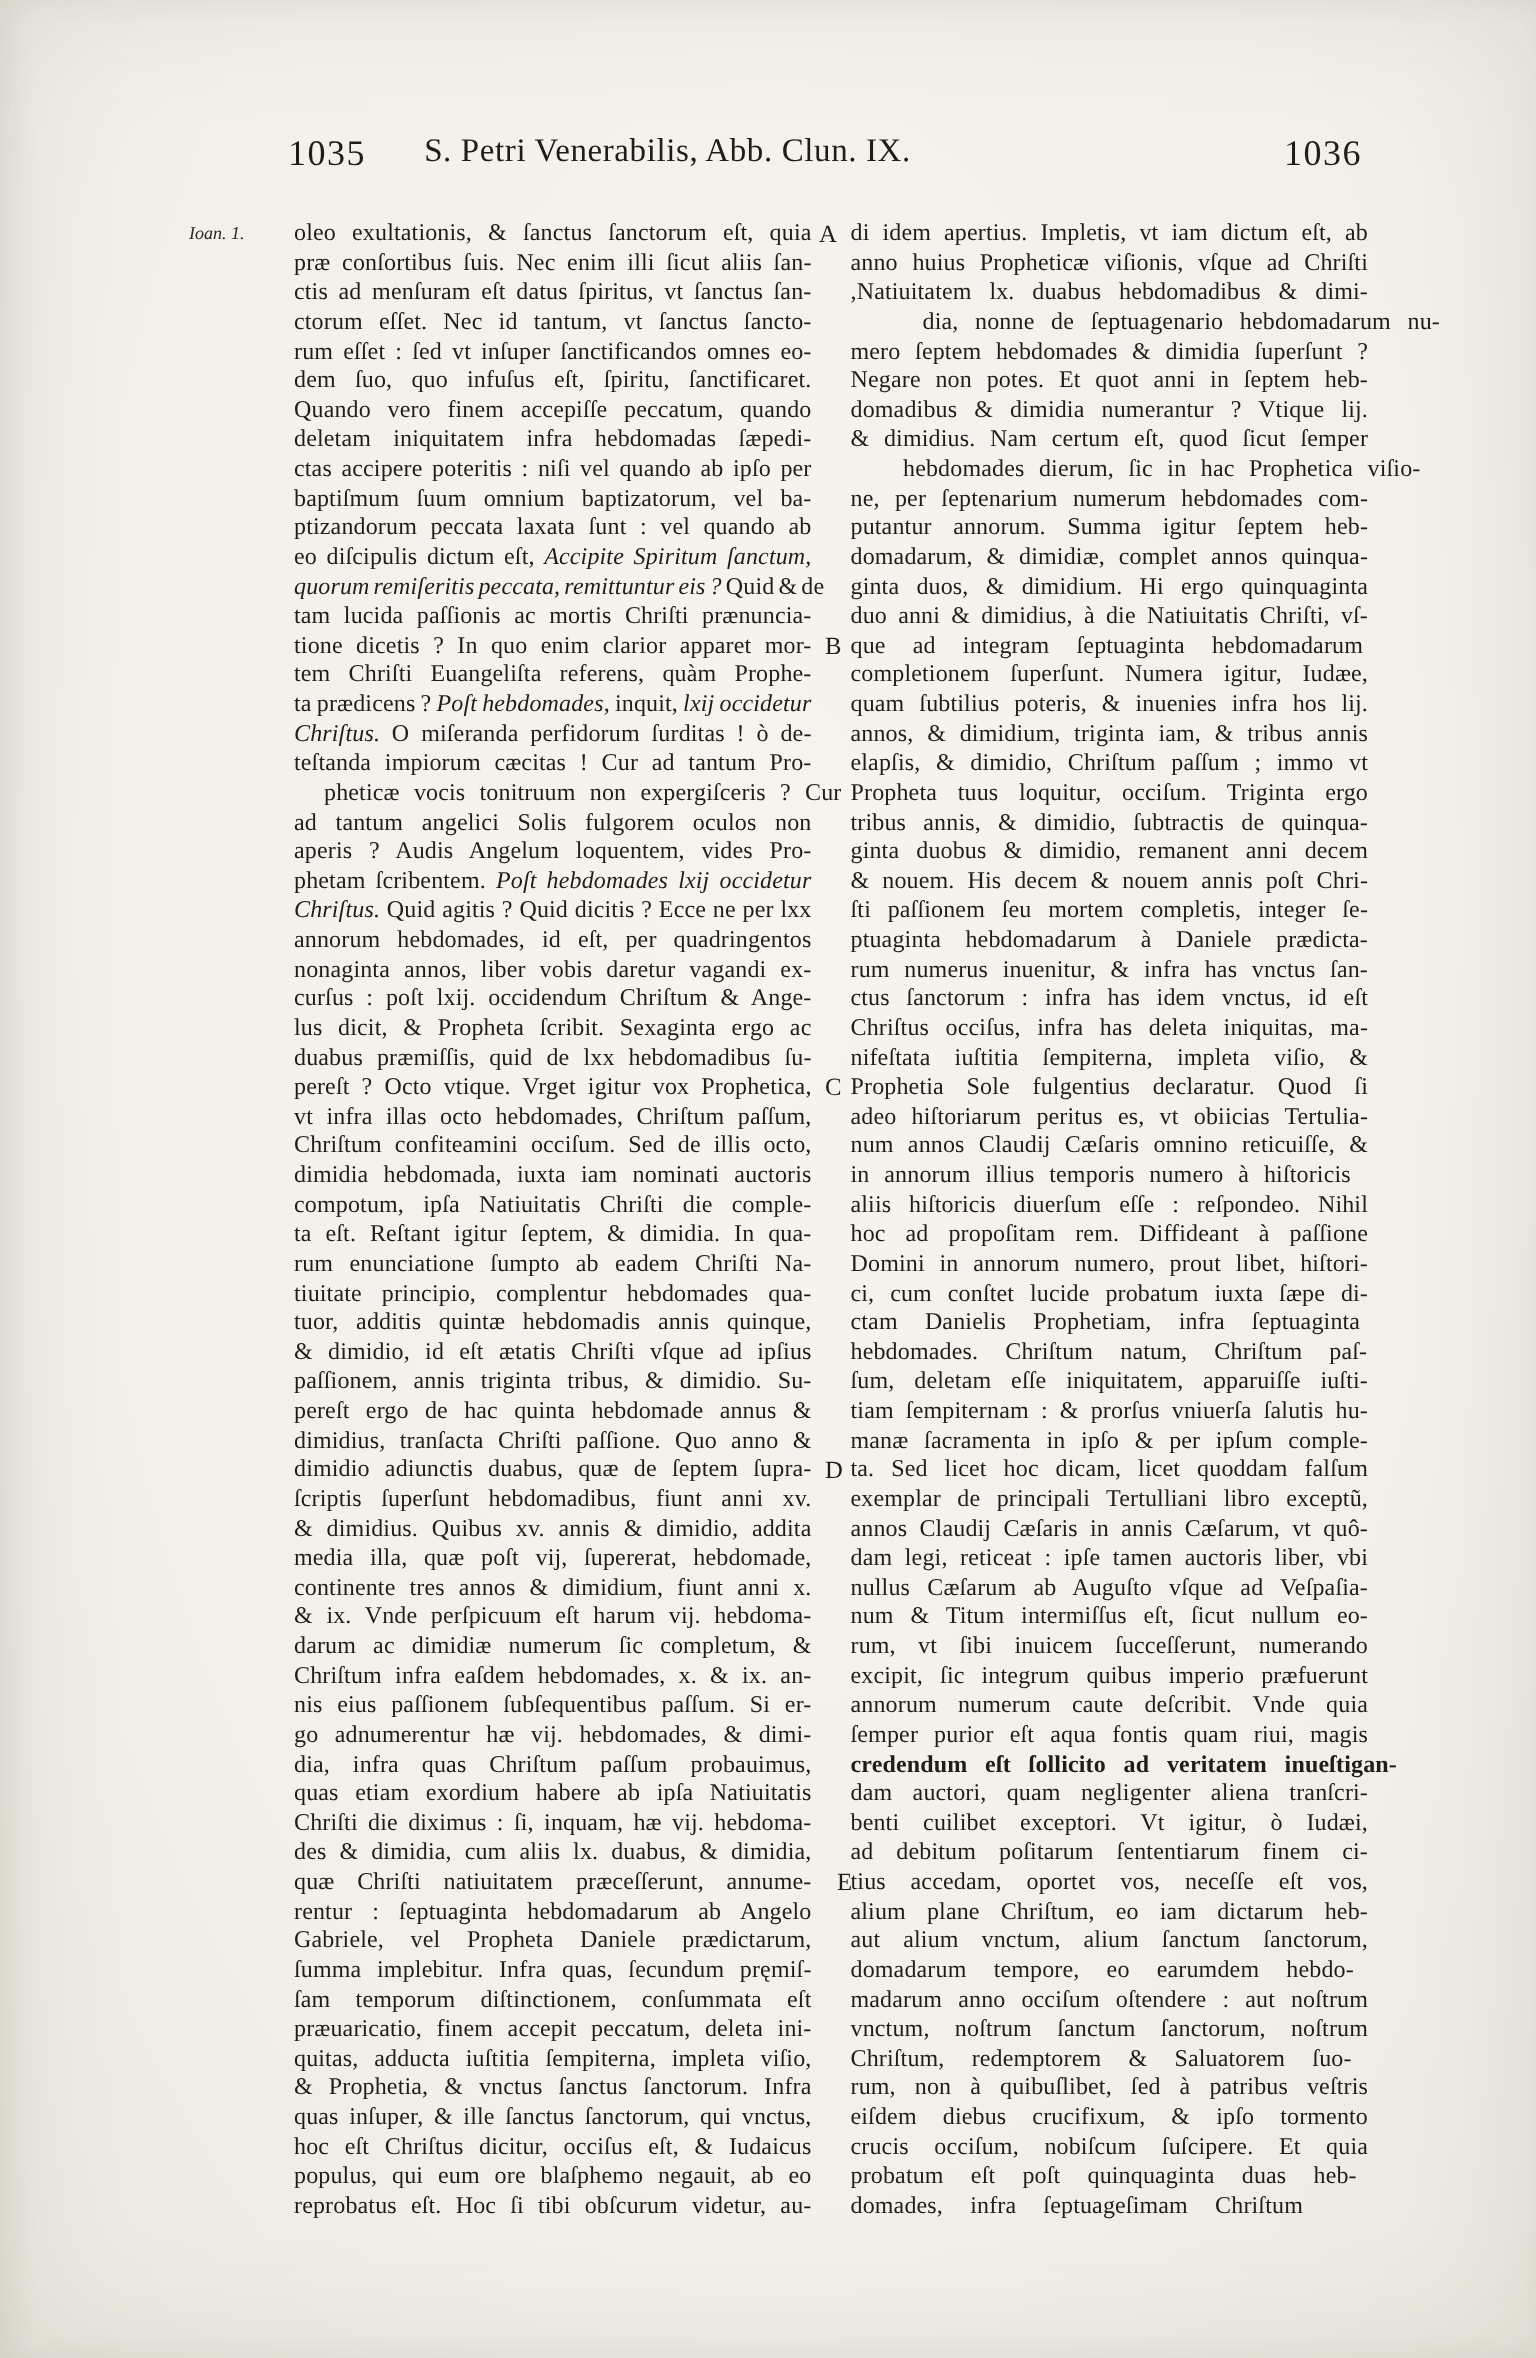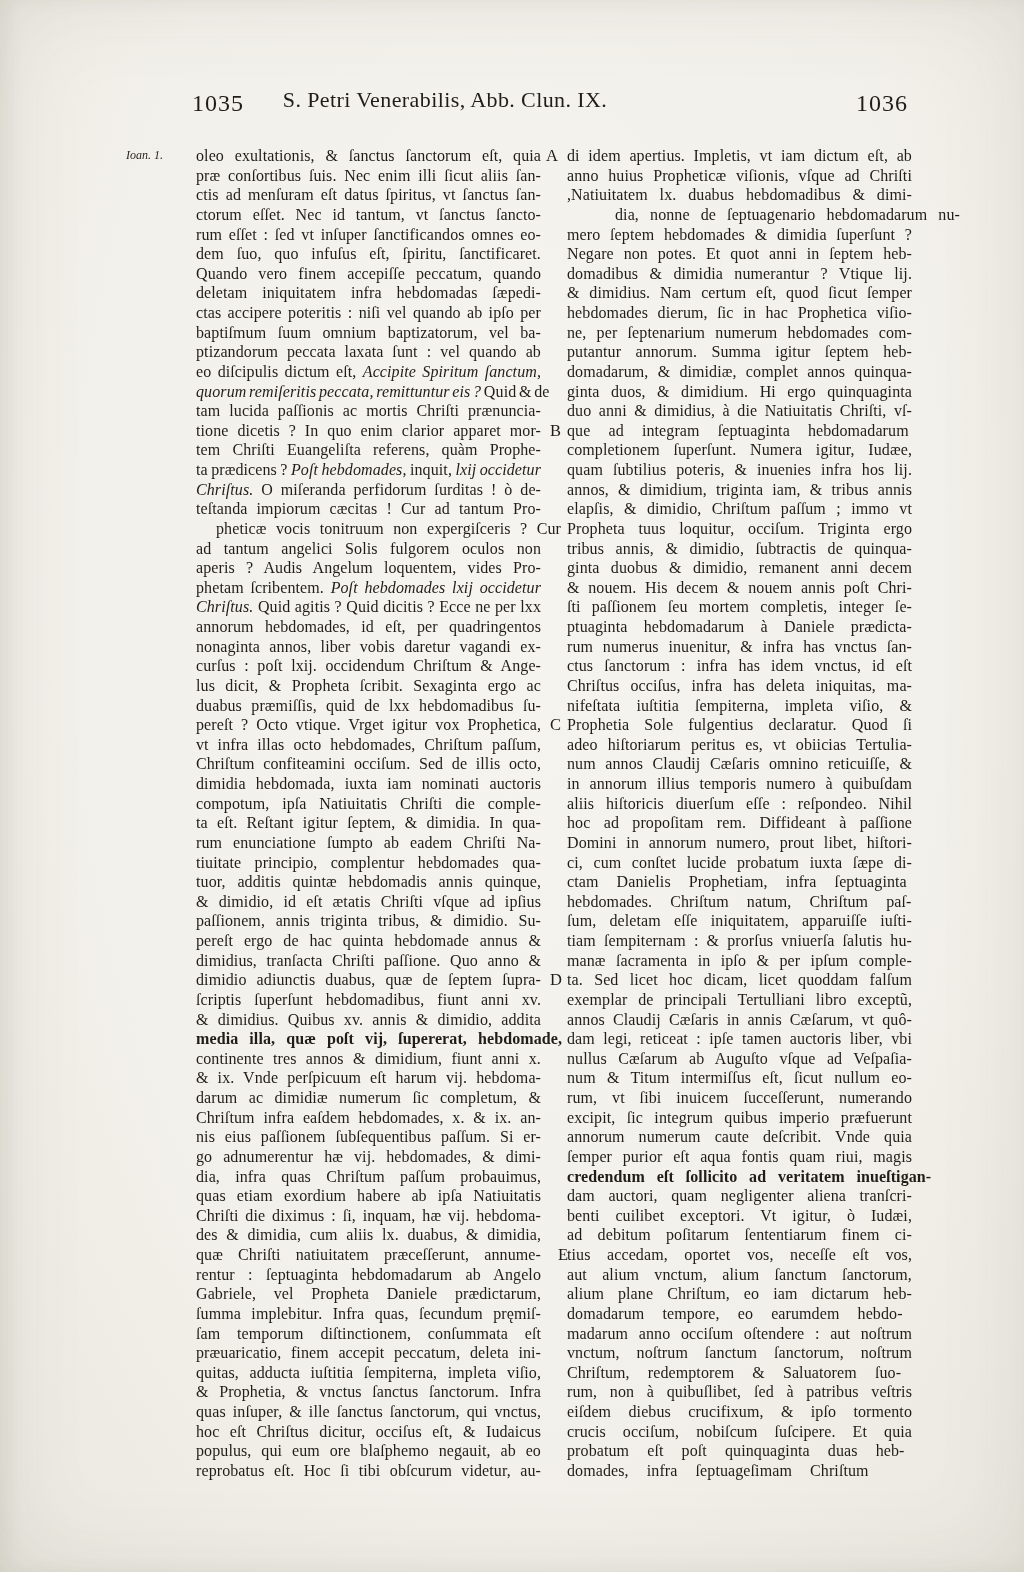--- a/index.html
+++ b/index.html
@@ -88,21 +88,21 @@
       <div class="line" style="word-spacing: 6.85px;"><span>rum enunciatione ſumpto ab eadem Chriſti Na-</span></div>
       <div class="line" style="word-spacing: 9.23px;"><span>tiuitate principio, complentur hebdomades qua-</span></div>
       <div class="line" style="word-spacing: 7.68px;"><span>tuor, additis quintæ hebdomadis annis quinque,</span></div>
       <div class="line" style="word-spacing: 6.03px;"><span>&amp; dimidio, id eſt ætatis Chriſti vſque ad ipſius</span></div>
       <div class="line" style="word-spacing: 6.55px;"><span>paſſionem, annis triginta tribus, &amp; dimidio. Su-</span></div>
       <div class="line" style="word-spacing: 6.76px;"><span>pereſt ergo de hac quinta hebdomade annus &amp;</span></div>
       <div class="line" style="word-spacing: 5.45px;"><span>dimidius, tranſacta Chriſti paſſione. Quo anno &amp;</span></div>
       <div class="line" style="word-spacing: 6px;"><span>dimidio adiunctis duabus, quæ de ſeptem ſupra-</span></div>
       <div class="line" style="word-spacing: 8.81px;"><span>ſcriptis ſuperſunt hebdomadibus, fiunt anni xv.</span></div>
       <div class="line" style="word-spacing: 5.09px;"><span>&amp; dimidius. Quibus xv. annis &amp; dimidio, addita</span></div>
-      <div class="line" style="word-spacing: 6.95px; font-weight: bold;"><span>media illa, quæ poſt vij, ſupererat, hebdomade,</span></div>
+      <div class="line" style="word-spacing: 6.95px;"><span>media illa, quæ poſt vij, ſupererat, hebdomade,</span></div>
       <div class="line" style="word-spacing: 5.25px;"><span>continente tres annos &amp; dimidium, fiunt anni x.</span></div>
       <div class="line" style="word-spacing: 4.95px;"><span>&amp; ix. Vnde perſpicuum eſt harum vij. hebdoma-</span></div>
       <div class="line" style="word-spacing: 7.27px;"><span>darum ac dimidiæ numerum ſic completum, &amp;</span></div>
       <div class="line" style="word-spacing: 4.7px;"><span>Chriſtum infra eaſdem hebdomades, x. &amp; ix. an-</span></div>
       <div class="line" style="word-spacing: 5.72px;"><span>nis eius paſſionem ſubſequentibus paſſum. Si er-</span></div>
       <div class="line" style="word-spacing: 6.86px;"><span>go adnumerentur hæ vij. hebdomades, &amp; dimi-</span></div>
       <div class="line" style="word-spacing: 11.17px;"><span>dia, infra quas Chriſtum paſſum probauimus,</span></div>
       <div class="line" style="word-spacing: 6.97px;"><span>quas etiam exordium habere ab ipſa Natiuitatis</span></div>
       <div class="line" style="word-spacing: 2.78px;"><span>Chriſti die diximus : ſi, inquam, hæ vij. hebdoma-</span></div>
       <div class="line" style="word-spacing: 4.54px;"><span>des &amp; dimidia, cum aliis lx. duabus, &amp; dimidia,</span></div>
@@ -121,21 +121,21 @@
     </div>
   <div class="column right">
       <div class="line" style="word-spacing: 4.57px;"><span>di idem apertius. Impletis, vt iam dictum eſt, ab</span></div>
       <div class="line" style="word-spacing: 5.66px;"><span>anno huius Propheticæ viſionis, vſque ad Chriſti</span></div>
       <div class="line" style="word-spacing: 7.77px;"><span>,Natiuitatem lx. duabus hebdomadibus &amp; dimi-</span></div>
       <div class="line" style="word-spacing: 6.98px; margin-left: 48px;"><span>dia, nonne de ſeptuagenario hebdomadarum nu-</span></div>
       <div class="line" style="word-spacing: 5.67px;"><span>mero ſeptem hebdomades &amp; dimidia ſuperſunt ?</span></div>
       <div class="line" style="word-spacing: 5.74px;"><span>Negare non potes. Et quot anni in ſeptem heb-</span></div>
       <div class="line" style="word-spacing: 7.27px;"><span>domadibus &amp; dimidia numerantur ? Vtique lij.</span></div>
       <div class="line" style="word-spacing: 5.67px;"><span>&amp; dimidius. Nam certum eſt, quod ſicut ſemper</span></div>
-      <div class="line" style="word-spacing: 5.54px;"><span>hebdomades dierum, ſic in hac Prophetica viſio-</span></div>
+      <div class="line" style="word-spacing: 5.54px; margin-left: 35px;"><span>hebdomades dierum, ſic in hac Prophetica viſio-</span></div>
       <div class="line" style="word-spacing: 6.12px;"><span>ne, per ſeptenarium numerum hebdomades com-</span></div>
       <div class="line" style="word-spacing: 10.22px;"><span>putantur annorum. Summa igitur ſeptem heb-</span></div>
       <div class="line" style="word-spacing: 5.11px;"><span>domadarum, &amp; dimidiæ, complet annos quinqua-</span></div>
       <div class="line" style="word-spacing: 7.34px;"><span>ginta duos, &amp; dimidium. Hi ergo quinquaginta</span></div>
       <div class="line" style="word-spacing: 3.38px;"><span>duo anni &amp; dimidius, à die Natiuitatis Chriſti, vſ-</span></div>
       <div class="line" style="word-spacing: 14px;"><span>que ad integram ſeptuaginta hebdomadarum</span></div>
       <div class="line" style="word-spacing: 9.64px;"><span>completionem ſuperſunt. Numera igitur, Iudæe,</span></div>
       <div class="line" style="word-spacing: 5.86px;"><span>quam ſubtilius poteris, &amp; inuenies infra hos lij.</span></div>
       <div class="line" style="word-spacing: 5.06px;"><span>annos, &amp; dimidium, triginta iam, &amp; tribus annis</span></div>
       <div class="line" style="word-spacing: 6.29px;"><span>elapſis, &amp; dimidio, Chriſtum paſſum ; immo vt</span></div>
@@ -145,21 +145,21 @@
       <div class="line" style="word-spacing: 4.54px;"><span>&amp; nouem. His decem &amp; nouem annis poſt Chri-</span></div>
       <div class="line" style="word-spacing: 7.03px;"><span>ſti paſſionem ſeu mortem completis, integer ſe-</span></div>
       <div class="line" style="word-spacing: 12.11px;"><span>ptuaginta hebdomadarum à Daniele prædicta-</span></div>
       <div class="line" style="word-spacing: 5.68px;"><span>rum numerus inuenitur, &amp; infra has vnctus ſan-</span></div>
       <div class="line" style="word-spacing: 6.95px;"><span>ctus ſanctorum : infra has idem vnctus, id eſt</span></div>
       <div class="line" style="word-spacing: 6.92px;"><span>Chriſtus occiſus, infra has deleta iniquitas, ma-</span></div>
       <div class="line" style="word-spacing: 11.98px;"><span>nifeſtata iuſtitia ſempiterna, impleta viſio, &amp;</span></div>
       <div class="line" style="word-spacing: 11.04px;"><span>Prophetia Sole fulgentius declaratur. Quod ſi</span></div>
       <div class="line" style="word-spacing: 6.03px;"><span>adeo hiſtoriarum peritus es, vt obiicias Tertulia-</span></div>
       <div class="line" style="word-spacing: 5.4px;"><span>num annos Claudij Cæſaris omnino reticuiſſe, &amp;</span></div>
-      <div class="line" style="word-spacing: 5.79px;"><span>in annorum illius temporis numero à quibuſdam</span></div>
+      <div class="line" style="word-spacing: 5.79px;"><span>in annorum illius temporis numero à hiſtoricis</span></div>
       <div class="line" style="word-spacing: 7.73px;"><span>aliis hiſtoricis diuerſum eſſe : reſpondeo. Nihil</span></div>
       <div class="line" style="word-spacing: 9.2px;"><span>hoc ad propoſitam rem. Diffideant à paſſione</span></div>
       <div class="line" style="word-spacing: 5.76px;"><span>Domini in annorum numero, prout libet, hiſtori-</span></div>
       <div class="line" style="word-spacing: 6.48px;"><span>ci, cum conſtet lucide probatum iuxta ſæpe di-</span></div>
       <div class="line" style="word-spacing: 14px;"><span>ctam Danielis Prophetiam, infra ſeptuaginta</span></div>
       <div class="line" style="word-spacing: 14px;"><span>hebdomades. Chriſtum natum, Chriſtum paſ-</span></div>
       <div class="line" style="word-spacing: 9.12px;"><span>ſum, deletam eſſe iniquitatem, apparuiſſe iuſti-</span></div>
       <div class="line" style="word-spacing: 3.96px;"><span>tiam ſempiternam : &amp; prorſus vniuerſa ſalutis hu-</span></div>
       <div class="line" style="word-spacing: 6.33px;"><span>manæ ſacramenta in ipſo &amp; per ipſum comple-</span></div>
       <div class="line" style="word-spacing: 7.19px;"><span>ta. Sed licet hoc dicam, licet quoddam falſum</span></div>
@@ -170,22 +170,22 @@
       <div class="line" style="word-spacing: 7.12px;"><span>num &amp; Titum intermiſſus eſt, ſicut nullum eo-</span></div>
       <div class="line" style="word-spacing: 10.8px;"><span>rum, vt ſibi inuicem ſucceſſerunt, numerando</span></div>
       <div class="line" style="word-spacing: 7.27px;"><span>excipit, ſic integrum quibus imperio præfuerunt</span></div>
       <div class="line" style="word-spacing: 9.93px;"><span>annorum numerum caute deſcribit. Vnde quia</span></div>
       <div class="line" style="word-spacing: 6.61px;"><span>ſemper purior eſt aqua fontis quam riui, magis</span></div>
       <div class="line" style="word-spacing: 7.7px; font-weight: bold;"><span>credendum eſt ſollicito ad veritatem inueſtigan-</span></div>
       <div class="line" style="word-spacing: 9.44px;"><span>dam auctori, quam negligenter aliena tranſcri-</span></div>
       <div class="line" style="word-spacing: 11.8px;"><span>benti cuilibet exceptori. Vt igitur, ò Iudæi,</span></div>
       <div class="line" style="word-spacing: 11.18px;"><span>ad debitum poſitarum ſententiarum finem ci-</span></div>
       <div class="line" style="word-spacing: 12.43px;"><span>tius accedam, oportet vos, neceſſe eſt vos,</span></div>
+      <div class="line" style="word-spacing: 9.92px;"><span>alium plane Chriſtum, eo iam dictarum heb-</span></div>
       <div class="line" style="word-spacing: 11.19px;"><span>aut alium vnctum, alium ſanctum ſanctorum,</span></div>
-      <div class="line" style="word-spacing: 9.92px;"><span>alium plane Chriſtum, eo iam dictarum heb-</span></div>
       <div class="line" style="word-spacing: 14px;"><span>domadarum tempore, eo earumdem hebdo-</span></div>
       <div class="line" style="word-spacing: 6.56px;"><span>madarum anno occiſum oſtendere : aut noſtrum</span></div>
       <div class="line" style="word-spacing: 12.77px;"><span>vnctum, noſtrum ſanctum ſanctorum, noſtrum</span></div>
       <div class="line" style="word-spacing: 14px;"><span>Chriſtum, redemptorem &amp; Saluatorem ſuo-</span></div>
       <div class="line" style="word-spacing: 8.57px;"><span>rum, non à quibuſlibet, ſed à patribus veſtris</span></div>
       <div class="line" style="word-spacing: 13.26px;"><span>eiſdem diebus crucifixum, &amp; ipſo tormento</span></div>
       <div class="line" style="word-spacing: 12.96px;"><span>crucis occiſum, nobiſcum ſuſcipere. Et quia</span></div>
       <div class="line" style="word-spacing: 14px;"><span>probatum eſt poſt quinquaginta duas heb-</span></div>
       <div class="line" style="word-spacing: 14px;"><span>domades, infra ſeptuageſimam Chriſtum</span></div>
     </div>

